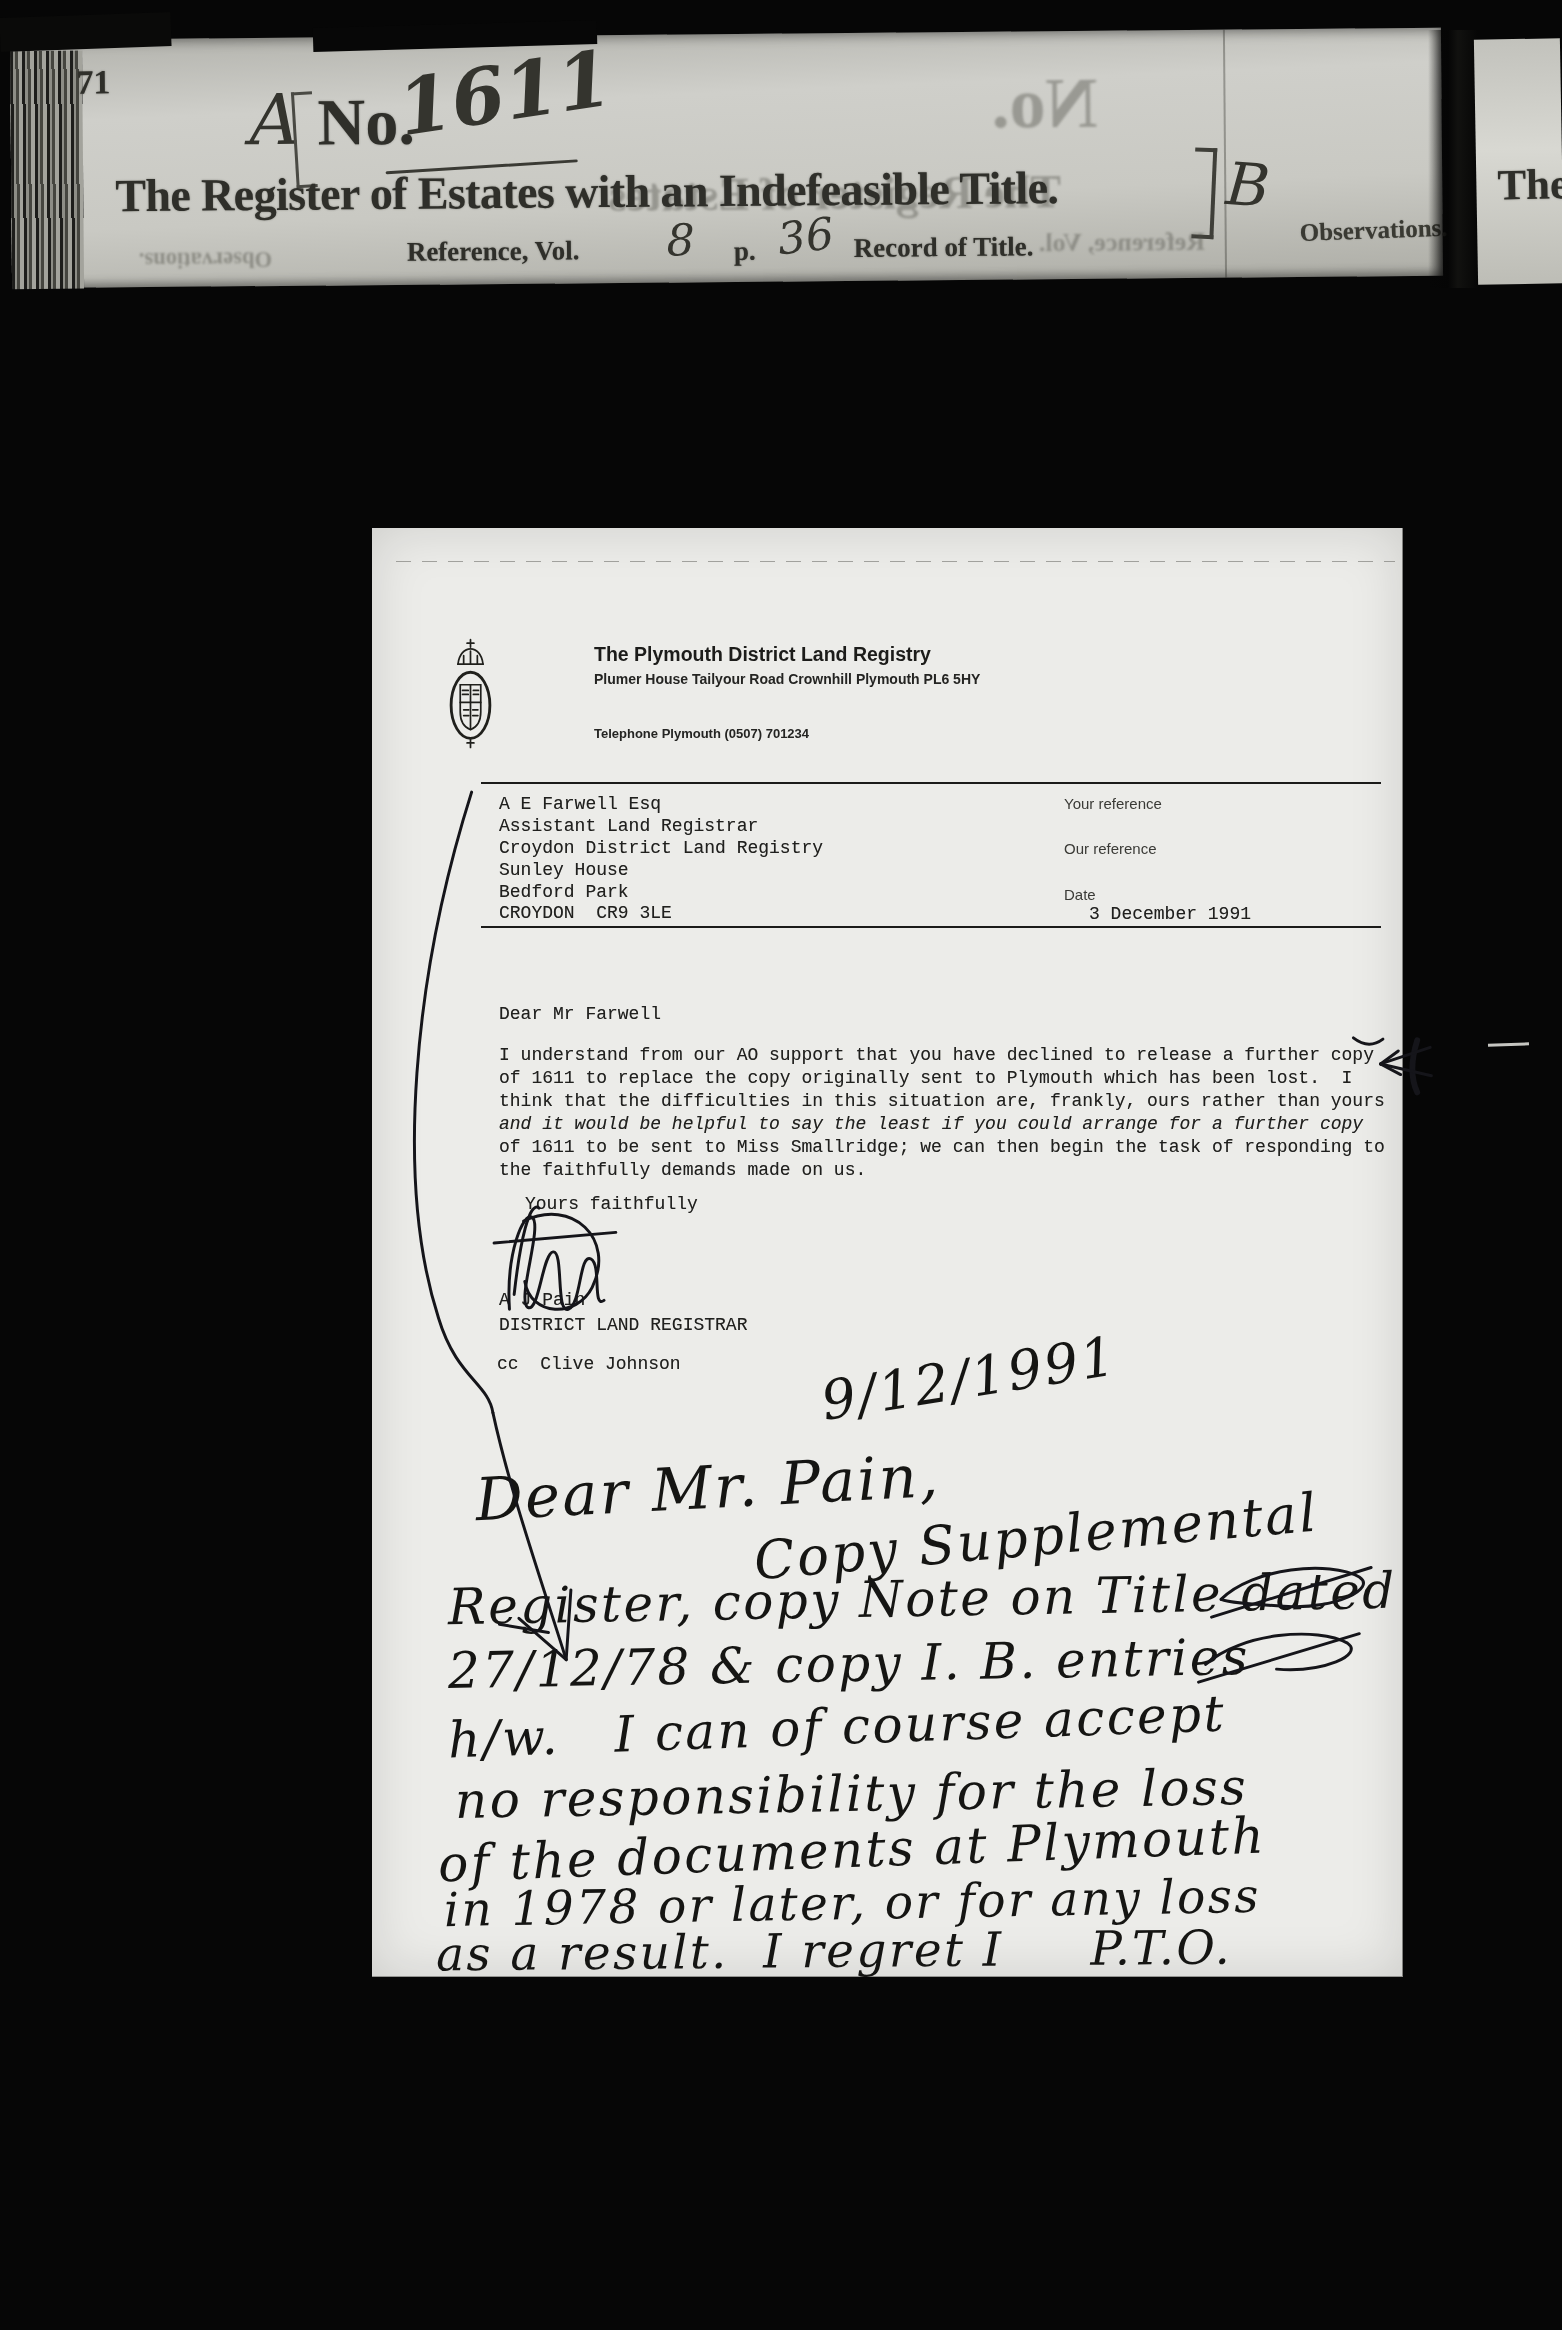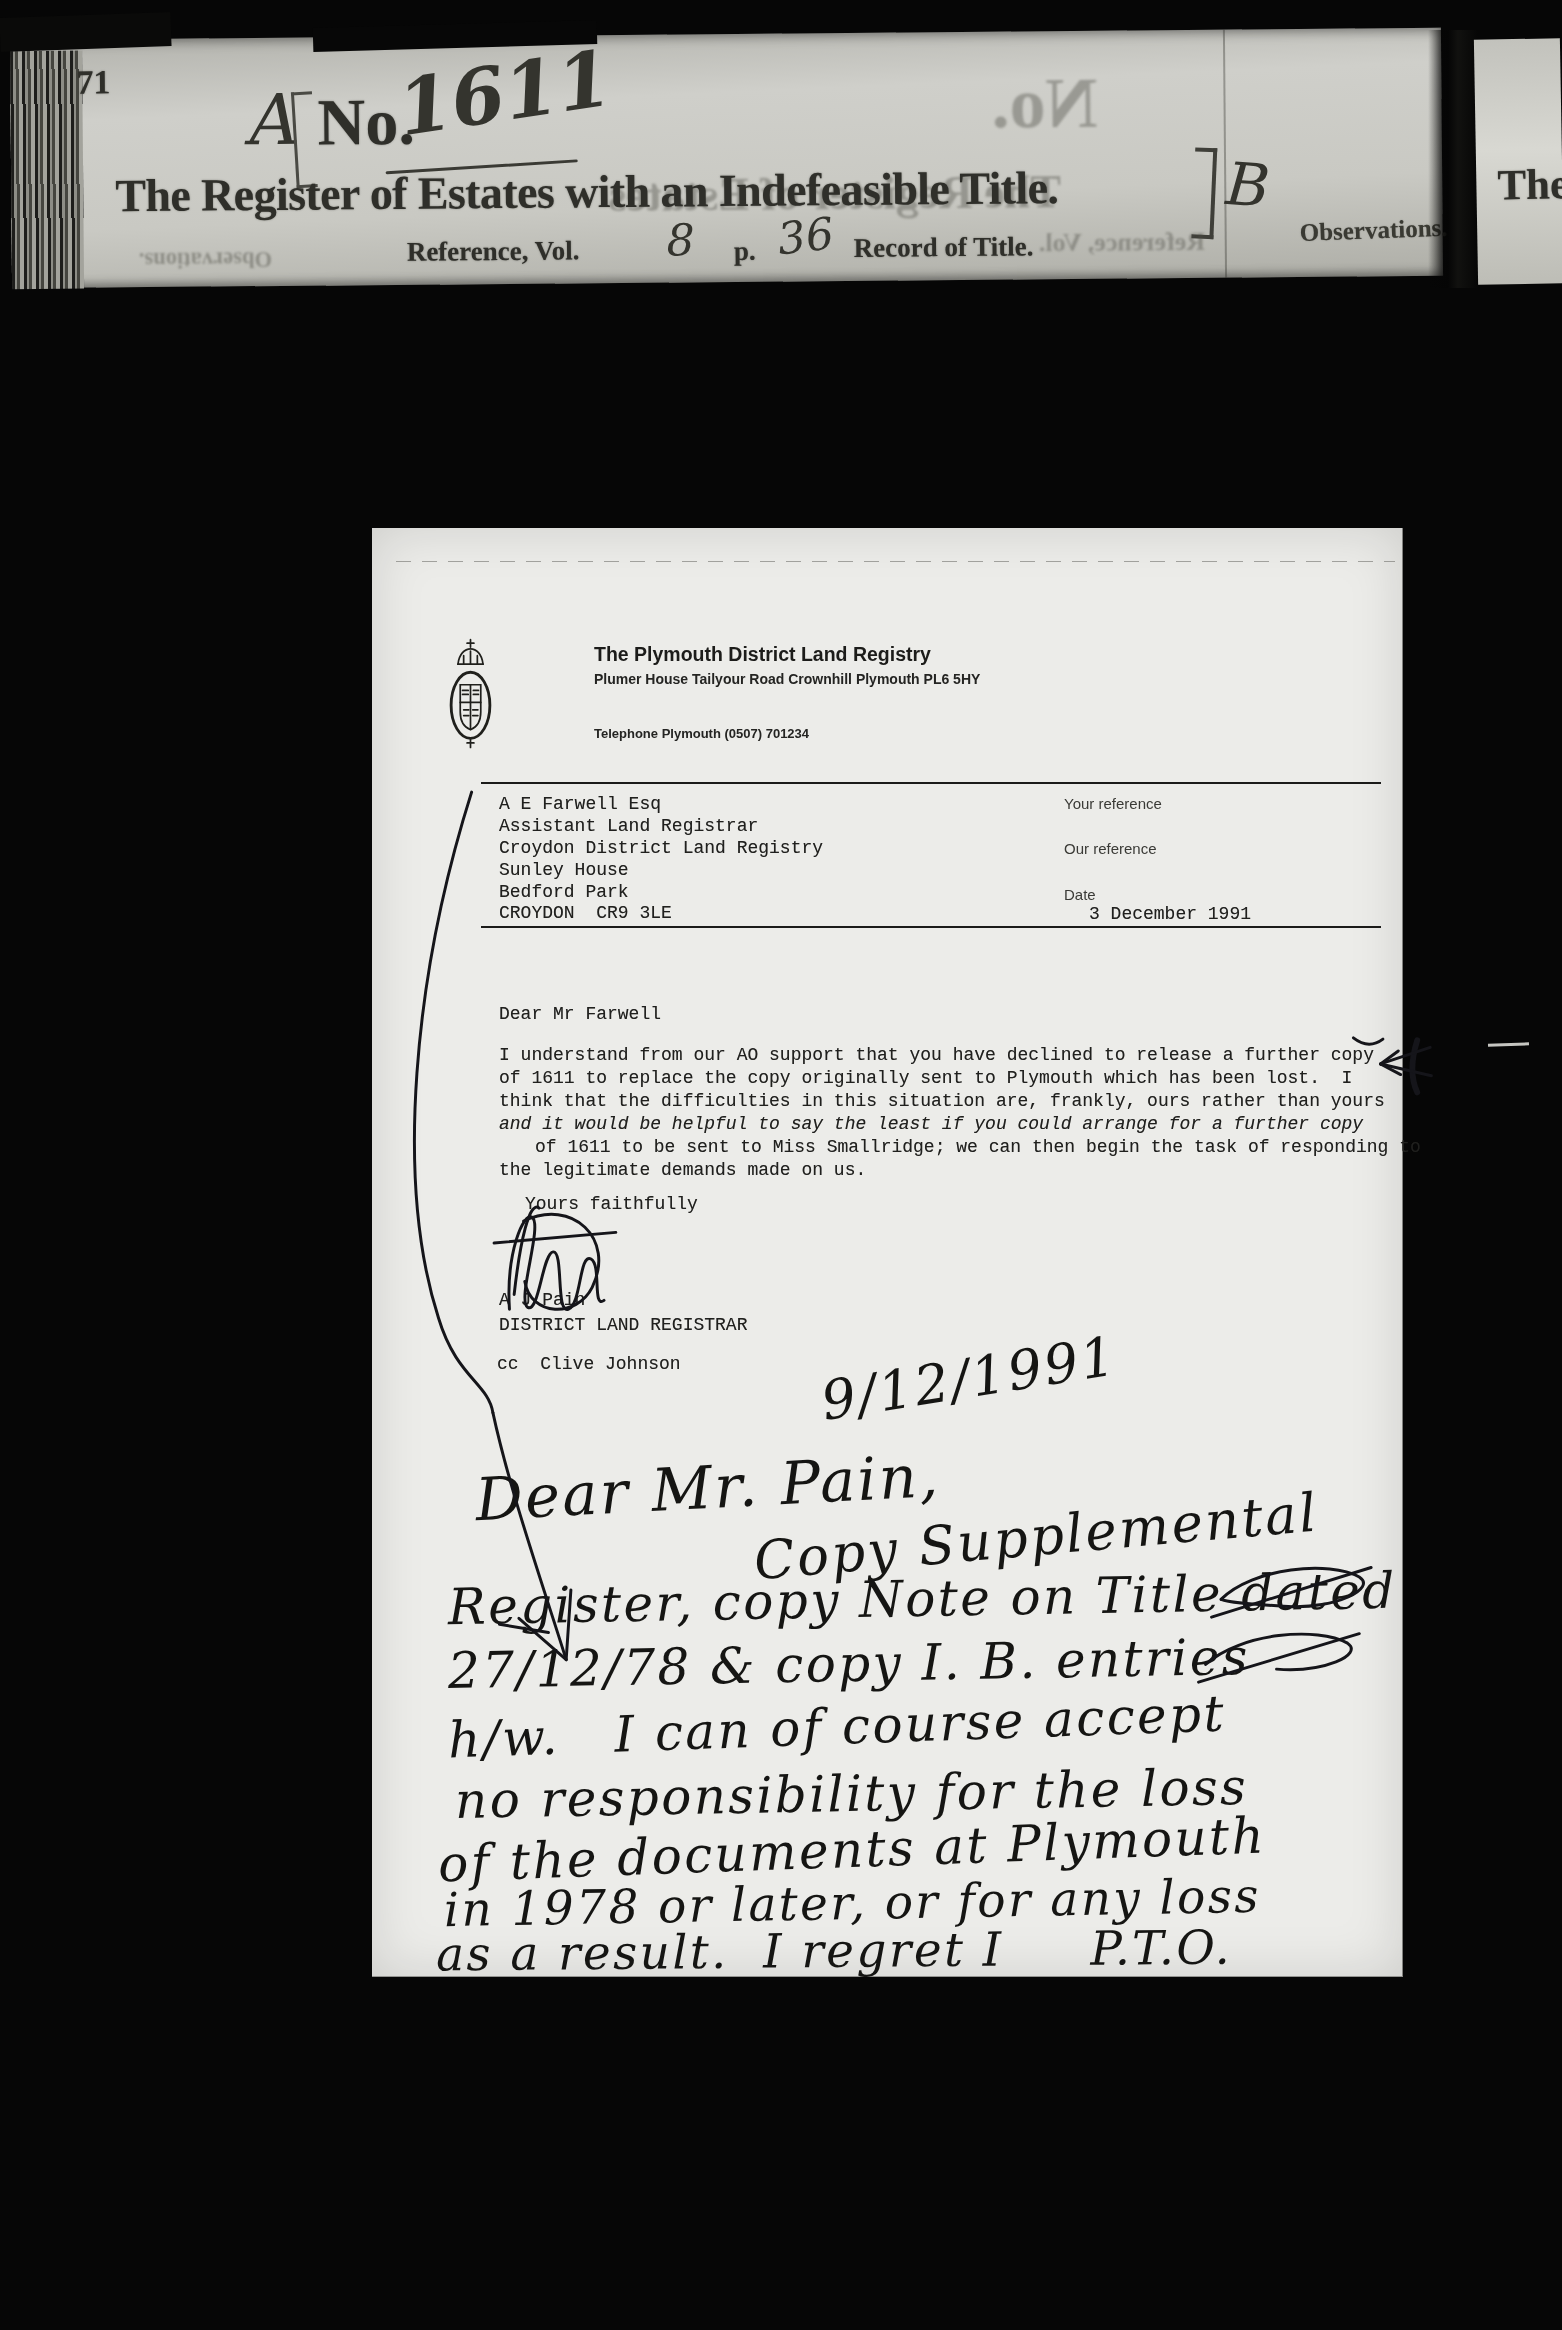--- a/index.html
+++ b/index.html
@@ -62,21 +62,21 @@
   .crest{position:absolute;left:70px;top:108px;width:57px;height:118px;}
   .rule{position:absolute;left:109px;width:900px;height:1.8px;background:#1b1b19;}
   .rule1{top:254px;} .rule2{top:398px;}
   .addr0{left:127px;top:266px;} .addr1{left:127px;top:288px;} .addr2{left:127px;top:310px;}
   .addr3{left:127px;top:332px;} .addr4{left:127px;top:354px;} .addr5{left:127px;top:375px;}
   .ref-label{font-size:15px;color:#3a3a36;}
   .refy{left:692px;top:267px;} .refo{left:692px;top:312px;} .refd{left:692px;top:358px;}
   .date-val{left:717px;top:376px;}
   .sal{left:127px;top:476px;}
   .b0{left:127px;top:517px;} .b1{left:127px;top:540px;} .b2{left:127px;top:563px;}
-  .b3{left:127px;top:586px;font-style:italic;} .b4{left:127px;top:609px;margin-left:36px;} .b5{left:127px;top:632px;}
+  .b3{left:127px;top:586px;font-style:italic;} .b4{left:127px;top:609px;} .b5{left:127px;top:632px;}
   .closing{left:127px;top:666px;margin-left:26px;}
   .signer{left:127px;top:762px;} .signer-title{left:127px;top:787px;}
   .cc{left:125px;top:826px;}
 
   
   .note{font-family:"DejaVu Serif",serif;font-style:italic;color:#151513;letter-spacing:2.4px;}
   .hw-date{left:448px;top:819px;font-size:54px;transform:rotate(-9deg);}
   .n1{left:103px;top:925px;font-size:59px;transform:rotate(-3deg);}
   .n2{left:381px;top:978px;font-size:53px;transform:rotate(-5deg);}
   .n3{left:76px;top:1042px;font-size:50px;transform:rotate(-1deg);}
@@ -156,21 +156,21 @@
     <div class="abs sans ref-label refo">Our reference</div>
     <div class="abs sans ref-label refd">Date</div>
     <div class="abs mono date-val">3 December 1991</div>
 
     <div class="abs mono sal">Dear Mr Farwell</div>
     <div class="abs mono b0">I understand from our AO support that you have declined to release a further copy</div>
     <div class="abs mono b1">of 1611 to replace the copy originally sent to Plymouth which has been lost.  I</div>
     <div class="abs mono b2">think that the difficulties in this situation are, frankly, ours rather than yours</div>
     <div class="abs mono b3">and it would be helpful to say the least if you could arrange for a further copy</div>
     <div class="abs mono b4">of 1611 to be sent to Miss Smallridge; we can then begin the task of responding to</div>
-    <div class="abs mono b5">the legitimate demands made on us.</div>
+    <div class="abs mono b5">the faithfully demands made on us.</div>
     <div class="abs mono closing">Yours faithfully</div>
     <div class="abs mono signer">A J Pain</div>
     <div class="abs mono signer-title">DISTRICT LAND REGISTRAR</div>
     <div class="abs mono cc">cc  Clive Johnson</div>
 
     <div class="abs note hw-date">9/12/1991</div>
     <div class="abs note n1">Dear Mr. Pain,</div>
     <div class="abs note n2">Copy Supplemental</div>
     <div class="abs note n3">Register, copy Note on Title dated</div>
     <div class="abs note n4">27/12/78 &amp; copy I. B. entries</div>

